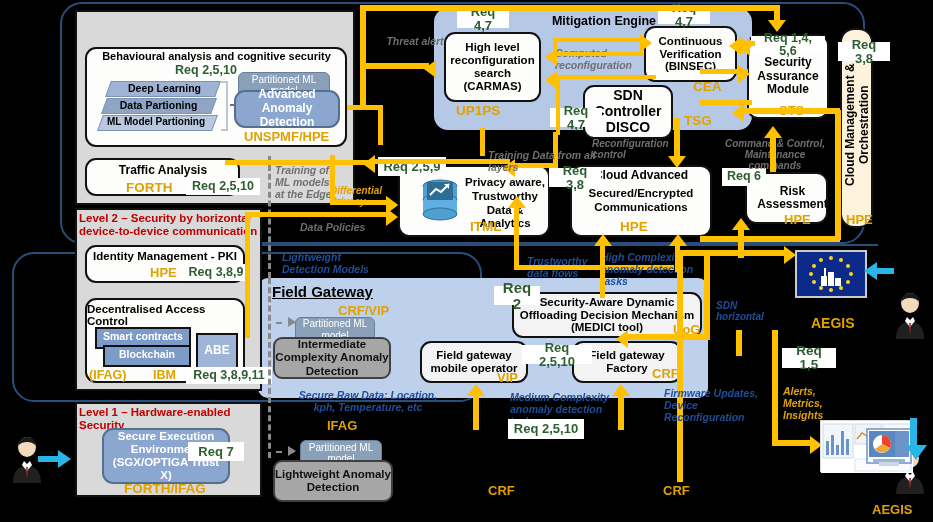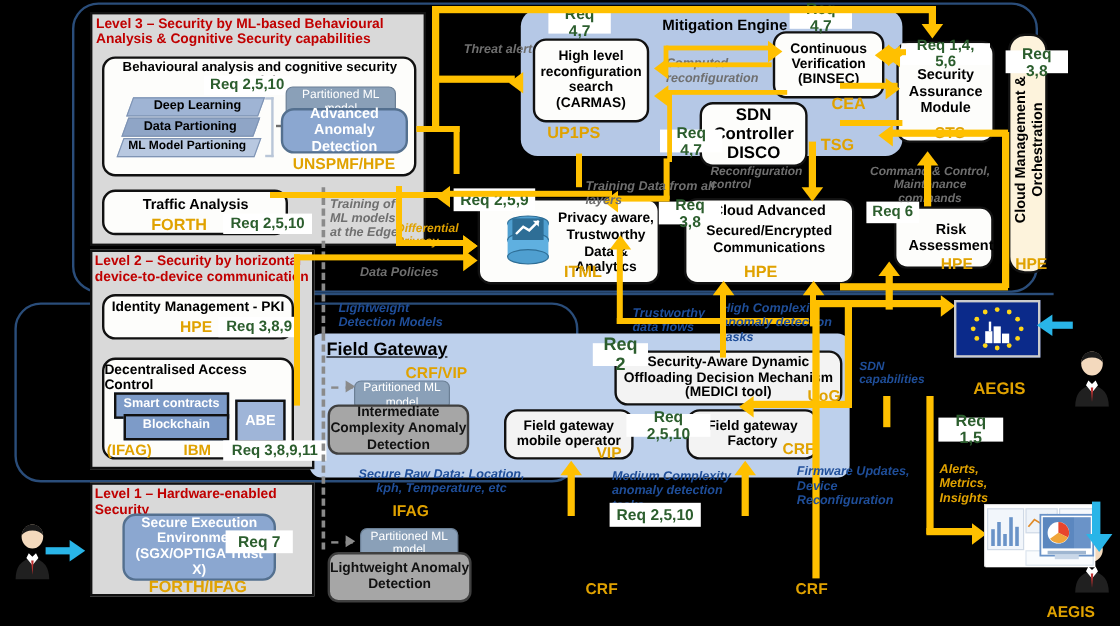--- a/index.html
+++ b/index.html
@@ -71,21 +71,20 @@
   <div class="abs outerRound" style="left:12px;top:252px;width:470px;height:150px;border-color:#2a4d7a;"></div>
 
   <div class="abs bluebox" style="left:258px;top:278px;width:450px;height:120px;background:#bdd0ec;border:none;border-radius:10px;"></div>
   <div class="abs" style="left:272px;top:283px;font-size:15px;font-weight:bold;color:#000;text-decoration:underline;">Field Gateway</div>
   <div class="abs partner" style="left:338px;top:303px;font-size:13px;">CRF/VIP</div>
 
   <div class="abs" style="left:258px;top:244px;width:620px;height:2px;background:#2a4d7a;"></div>
   <div class="abs" style="left:258px;top:276px;width:2px;height:0;"></div>
 
   <div class="abs levelpanel" style="left:75px;top:10px;width:280px;height:195px;"></div>
-  <div class="abs leveltitle" style="left:80px;top:14px;width:272px;font-size:11.5px;">Level 3 – Security by ML-based Behavioural Analysis &amp; Cognitive Security capabilities</div>
 
   <div class="abs wbox" style="left:85px;top:47px;width:262px;height:100px;justify-content:flex-start;"></div>
   <div class="abs" style="left:89px;top:50px;width:255px;font-size:11px;font-weight:bold;text-align:center;color:#000;line-height:1.1;">Behavioural analysis and cognitive security module</div>
   <div class="abs req" style="left:170px;top:63px;width:72px;height:16px;font-size:12.5px;">Req 2,5,10</div>
 
   <div class="abs" style="left:108px;top:81px;width:110px;height:16px;background:#9fb4d4;transform:skewX(-20deg);border:1px solid #7f94b4;"></div>
   <div class="abs" style="left:112px;top:82px;width:105px;font-size:10.5px;font-weight:bold;text-align:center;color:#000;">Deep Learning</div>
 
   <div class="abs" style="left:104px;top:98px;width:110px;height:16px;background:#8fa5c6;transform:skewX(-20deg);border:1px solid #7f94b4;"></div>
   <div class="abs" style="left:106px;top:99px;width:105px;font-size:10.5px;font-weight:bold;text-align:center;color:#000;">Data Partioning</div>
@@ -293,21 +292,21 @@
   <div class="abs ar-up" style="left:467px;top:384px;"></div>
   <div class="abs ybar" style="left:618px;top:390px;width:6px;height:40px;"></div>
   <div class="abs ar-up" style="left:612px;top:384px;"></div>
   <div class="abs req" style="left:508px;top:419px;width:76px;height:20px;font-size:13px;">Req 2,5,10</div>
 
   <div class="abs flowlbl fl-blue" style="left:298px;top:390px;width:140px;font-size:10.5px;text-align:center;">Secure Raw Data: Location, kph, Temperature, etc</div>
 
   <div class="abs partner" style="left:488px;top:483px;font-size:13px;">CRF</div>
   <div class="abs partner" style="left:663px;top:483px;font-size:13px;">CRF</div>
 
-  <div class="abs flowlbl fl-blue" style="left:716px;top:300px;width:58px;font-size:10px;">SDN capabilities</div>
+  <div class="abs flowlbl fl-blue" style="left:716px;top:300px;width:58px;font-size:10px;">SDN horizontal</div>
   <div class="abs ybar" style="left:704px;top:250px;width:6px;height:90px;"></div>
   <div class="abs ybar" style="left:625px;top:334px;width:85px;height:6px;"></div>
   <div class="abs ar-left" style="left:616px;top:330px;"></div>
 
   <div class="abs ybar" style="left:677px;top:250px;width:6px;height:232px;"></div>
   <div class="abs ybar" style="left:677px;top:250px;width:110px;height:6px;"></div>
   <div class="abs ar-right" style="left:784px;top:246px;"></div>
 
   <div class="abs flowlbl fl-blue" style="left:664px;top:388px;width:104px;font-size:10.5px;">Firmware Updates, Device Reconfiguration</div>
 

